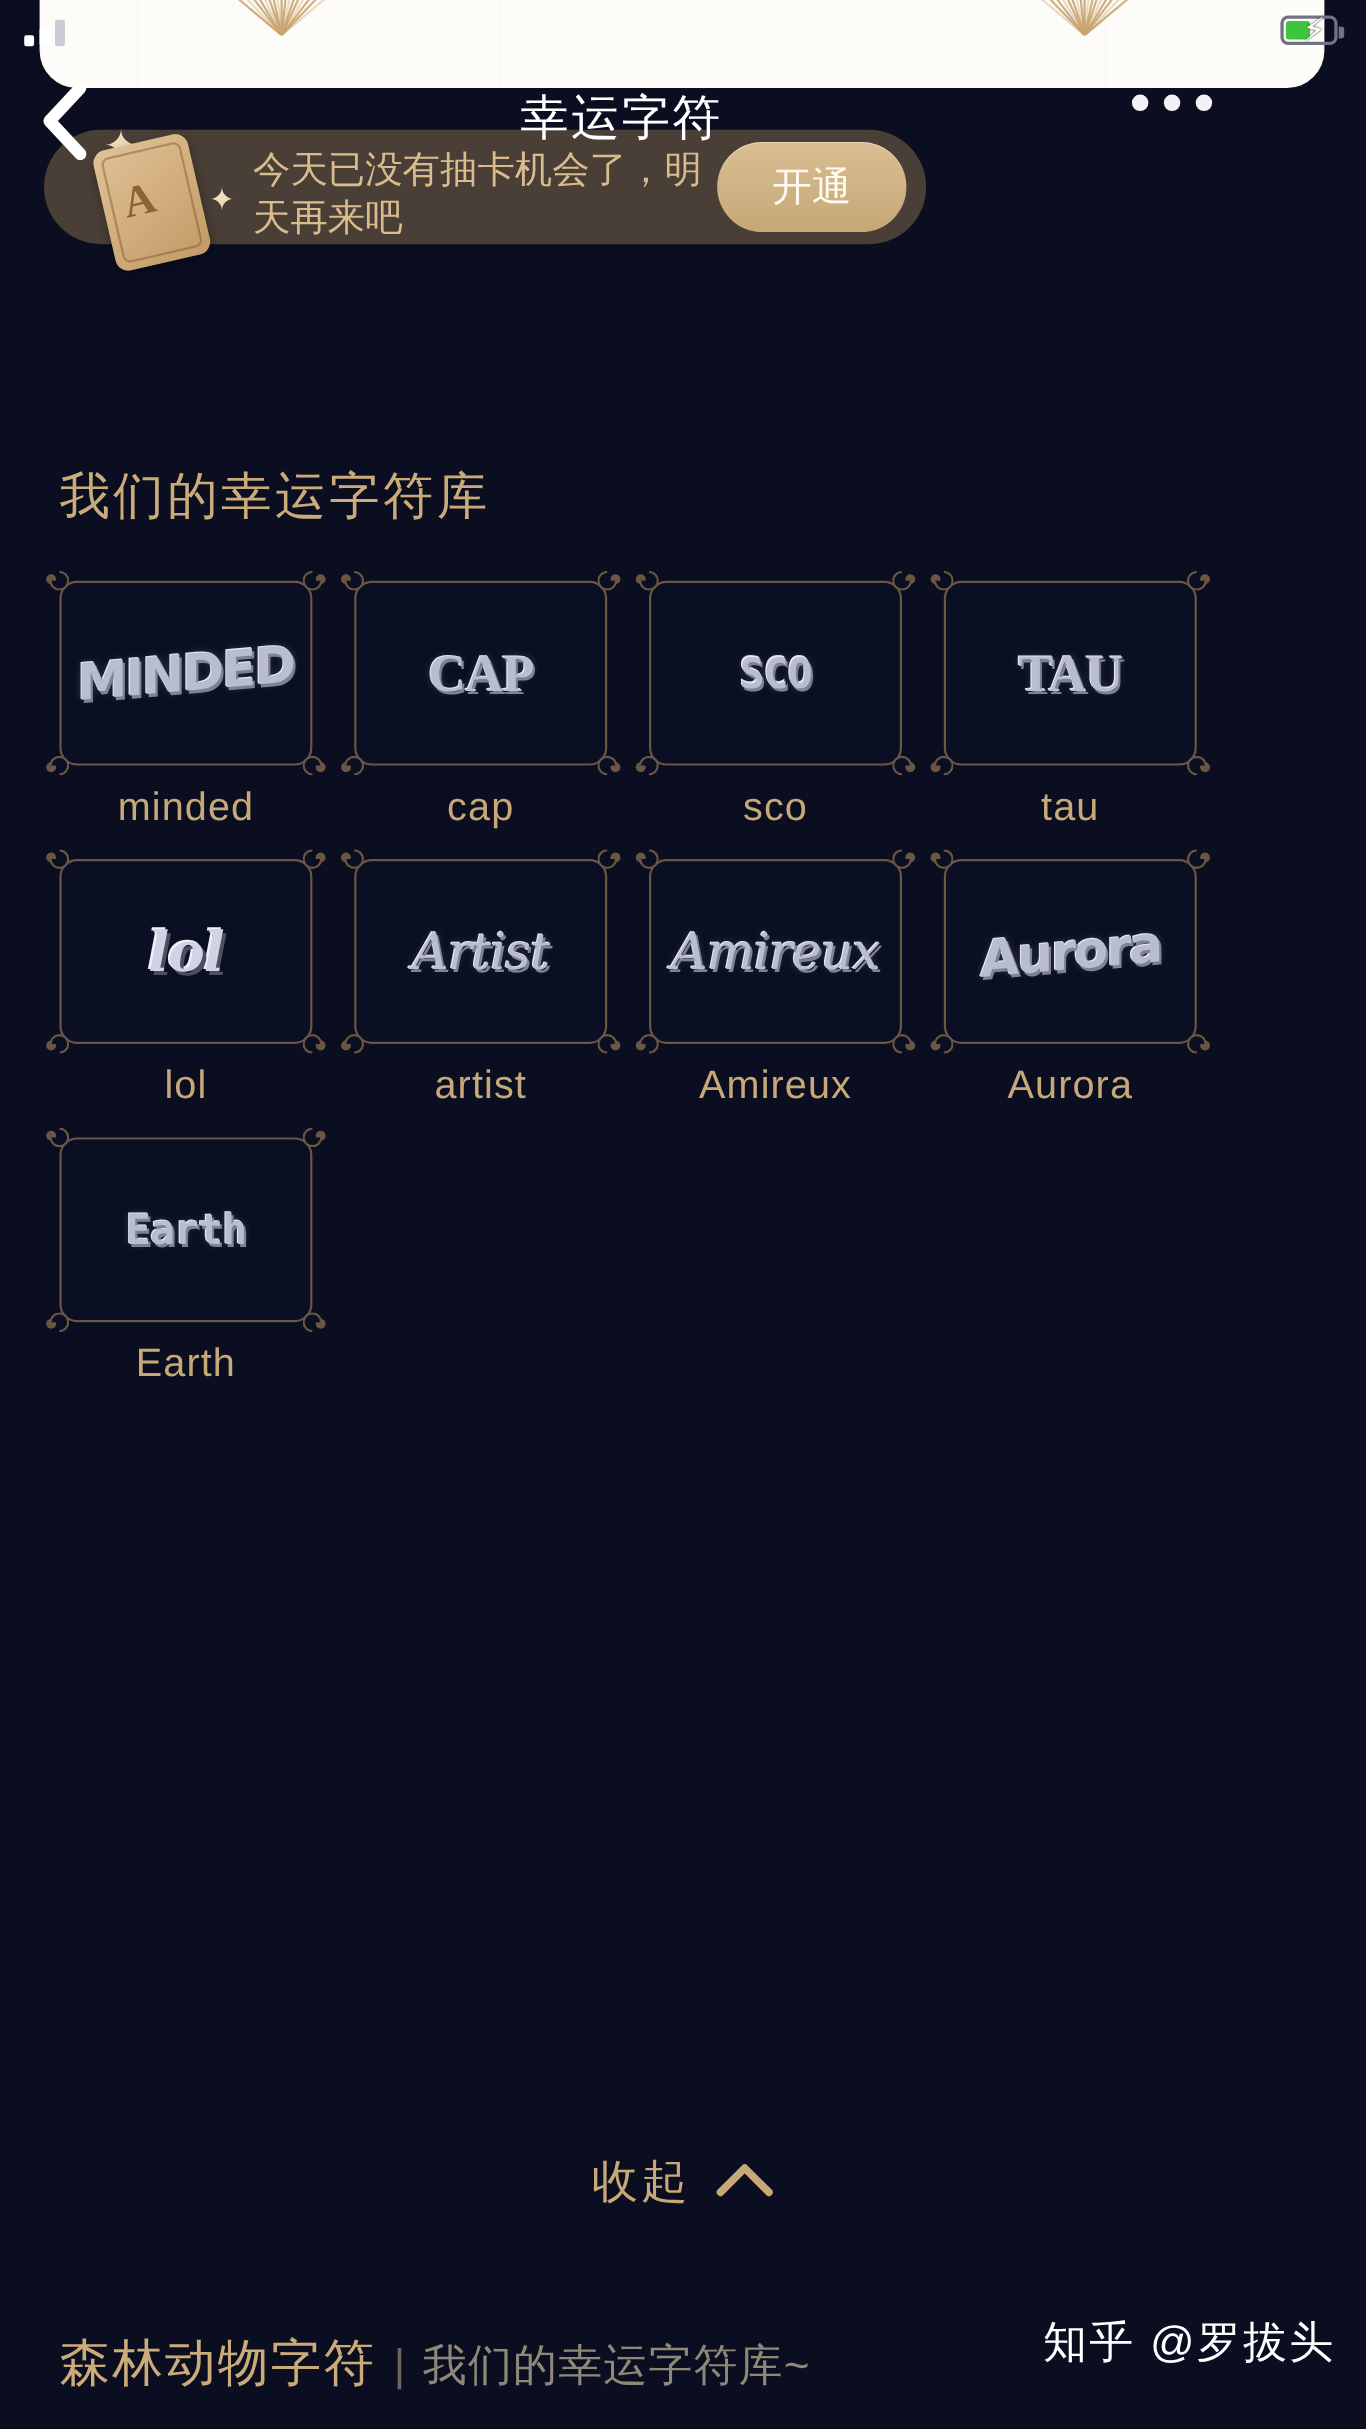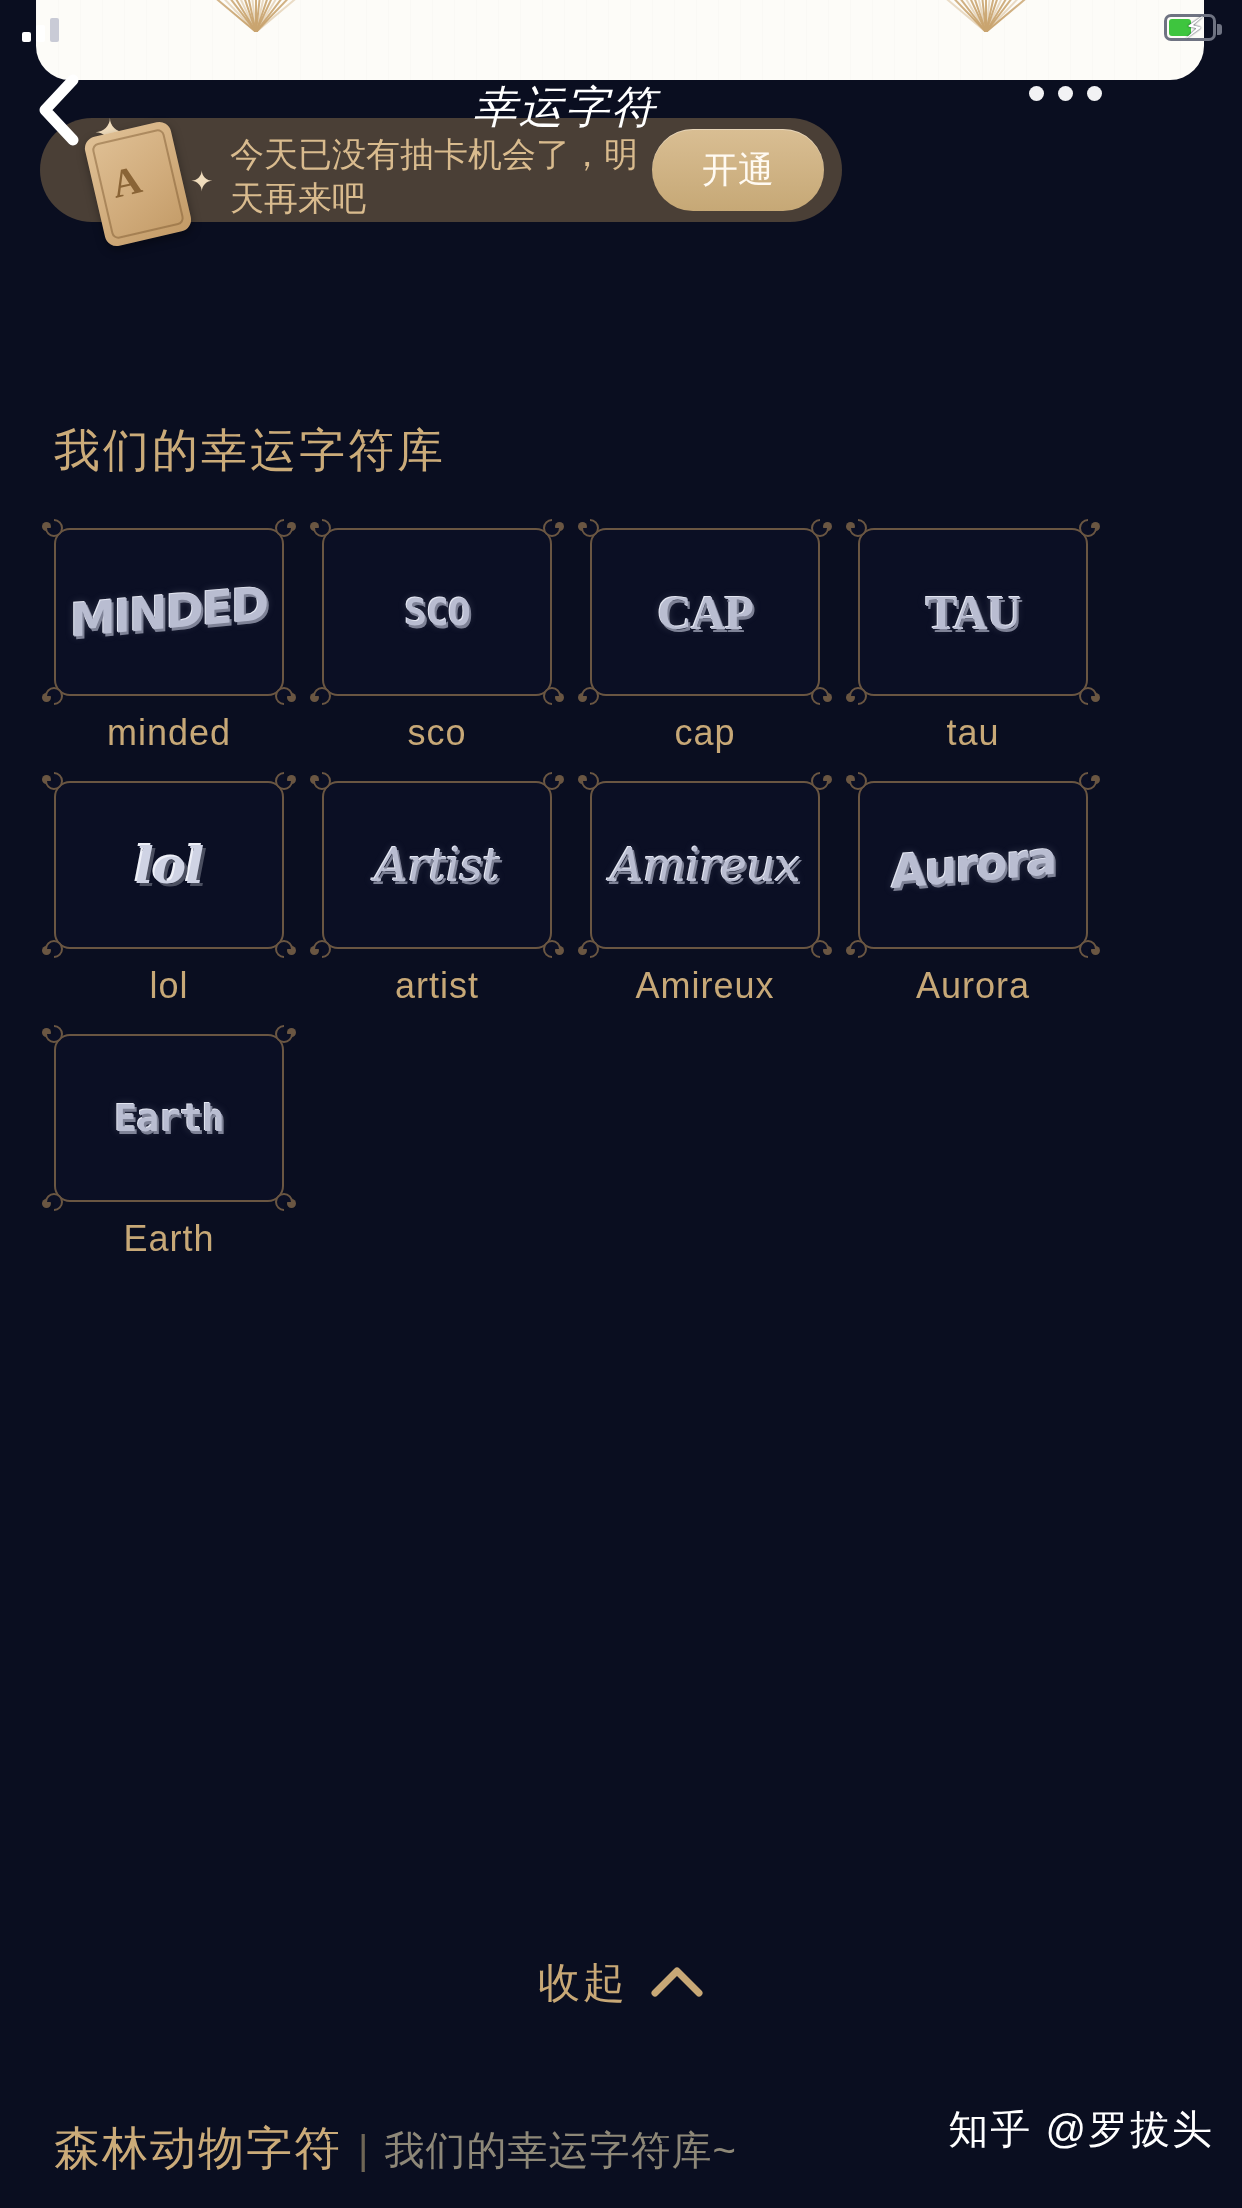--- a/index.html
+++ b/index.html
@@ -70,21 +70,21 @@
     transform-origin: bottom center;
   }
   .topcard-texture {
     position: absolute; inset: 0;
     background: repeating-linear-gradient(90deg,
       rgba(0,0,0,0.012) 0px, rgba(0,0,0,0.012) 1px,
       rgba(0,0,0,0) 1px, rgba(0,0,0,0) 22px);
   }
 
   
-  .nav { position: absolute; top: 62px; left: 0; width: 1130px; height: 100px; z-index: 30; font-style: italic; }
+  .nav { position: absolute; top: 62px; left: 0; width: 1130px; height: 100px; z-index: 30; }
   .back {
     position: absolute; left: 18px; top: 8px;
     width: 80px; height: 80px;
     display: flex; align-items: center; justify-content: center;
   }
   .back svg { display:block; }
   .navtitle {
     position: absolute; left: 0; right: 0; top: 16px;
     text-align: center;
     font-size: 44px; color: #ffffff; letter-spacing: 2px;
@@ -345,41 +345,41 @@
       <div class="cell">
         <div class="card">
           <span class="dot tl"></span>
           <span class="nub tl"></span>
           <span class="dot tr"></span>
           <span class="nub tr"></span>
           <span class="dot bl"></span>
           <span class="nub bl"></span>
           <span class="dot br"></span>
           <span class="nub br"></span>
+          <div class="art serif">
+            <span>CAP</span>
+          </div>
+        </div>
+        <div class="label">cap</div>
+      </div>
+      <div class="cell">
+        <div class="card">
+          <span class="dot tl"></span>
+          <span class="nub tl"></span>
+          <span class="dot tr"></span>
+          <span class="nub tr"></span>
+          <span class="dot bl"></span>
+          <span class="nub bl"></span>
+          <span class="dot br"></span>
+          <span class="nub br"></span>
           <div class="art slab">
             <span>SCO</span>
           </div>
         </div>
         <div class="label">sco</div>
-      </div>
-      <div class="cell">
-        <div class="card">
-          <span class="dot tl"></span>
-          <span class="nub tl"></span>
-          <span class="dot tr"></span>
-          <span class="nub tr"></span>
-          <span class="dot bl"></span>
-          <span class="nub bl"></span>
-          <span class="dot br"></span>
-          <span class="nub br"></span>
-          <div class="art serif">
-            <span>CAP</span>
-          </div>
-        </div>
-        <div class="label">cap</div>
       </div>
       <div class="cell">
         <div class="card">
           <span class="dot tl"></span>
           <span class="nub tl"></span>
           <span class="dot tr"></span>
           <span class="nub tr"></span>
           <span class="dot bl"></span>
           <span class="nub bl"></span>
           <span class="dot br"></span>

